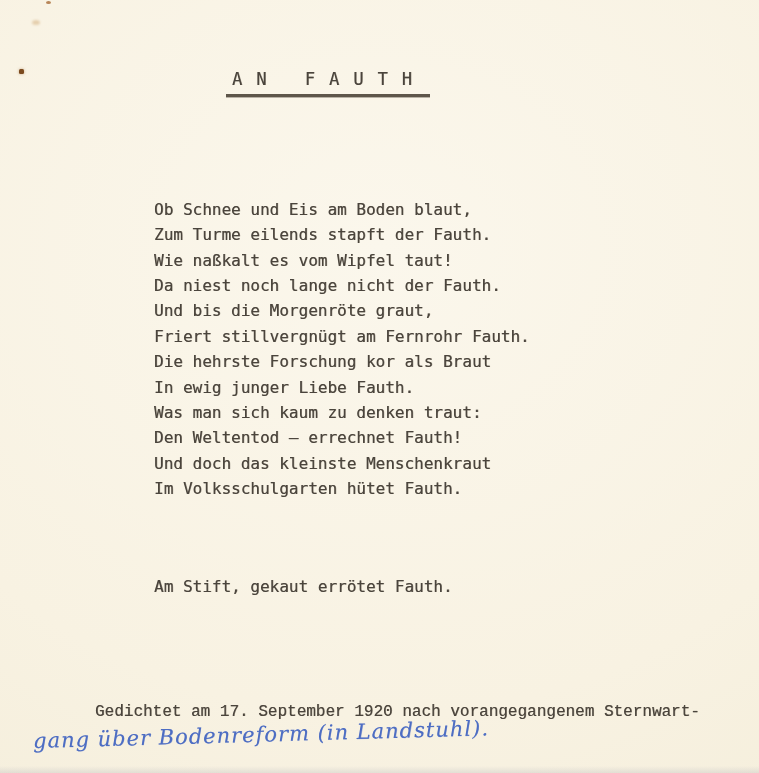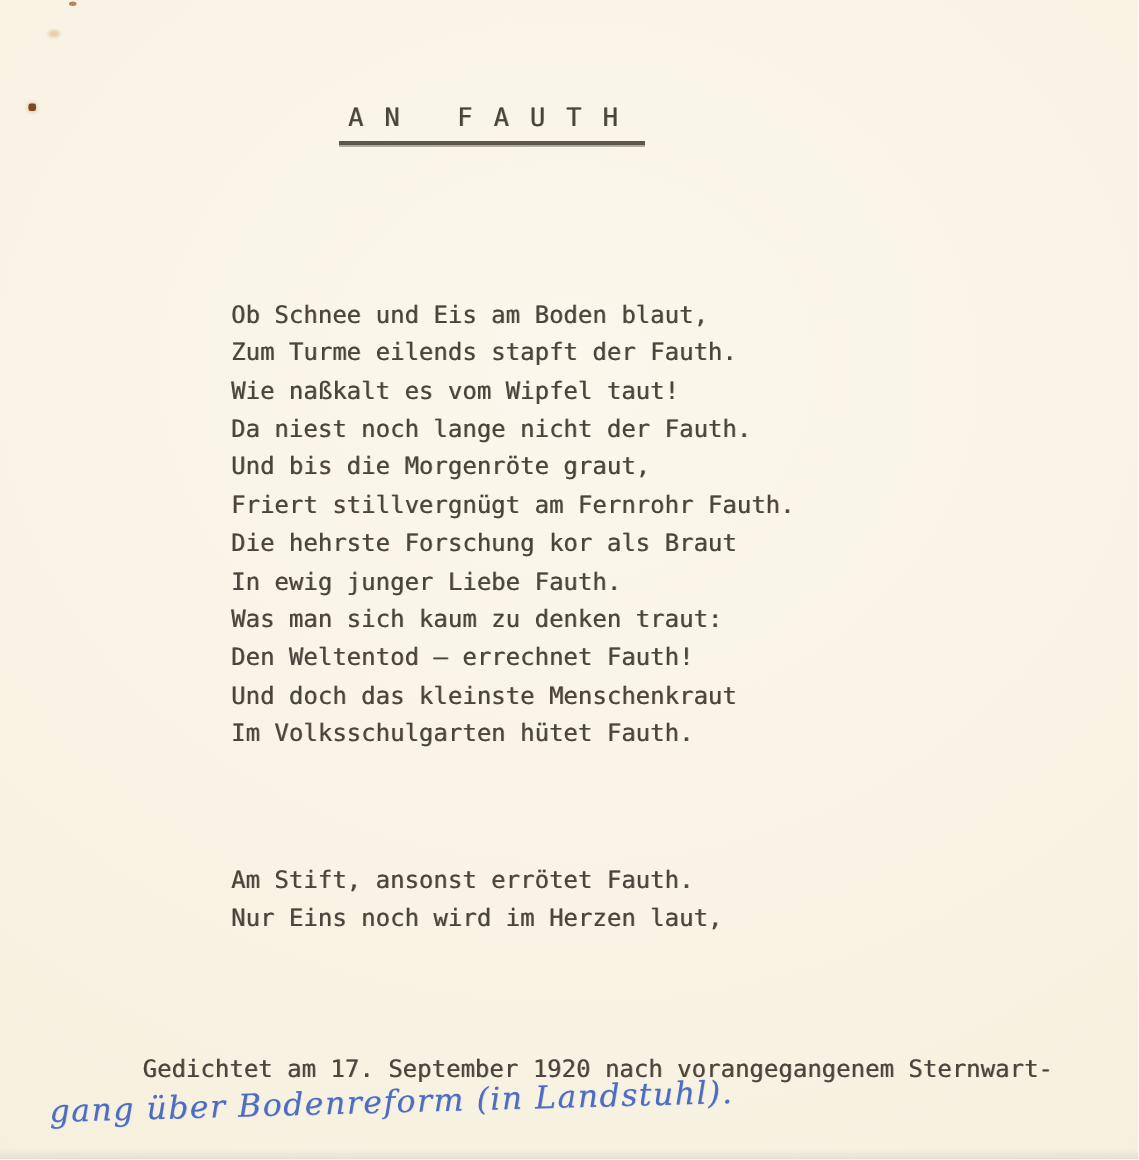--- a/index.html
+++ b/index.html
@@ -35,21 +35,21 @@
     font-size:16px;line-height:25.4px;
   }
   .stanza-2{margin-top:21px;line-height:25px;}
   .line{white-space:pre;}
   
   .colophon{
     position:absolute;left:40px;top:650px;
     font-size:16px;line-height:25px;width:719px;
   }
   .c-line{white-space:pre;}
-  .c-line.indent{text-indent:55px;}
+  .c-line.indent{text-indent:55px;font-family:Liberation Mono, monospace;}
   
   .hand{
     font-family:"DejaVu Serif", serif;
     font-style:italic;
     color:var(--hand,#4d6dc3);
     text-shadow:0.3px 0.2px 0.5px rgba(77,109,195,0.45);
     letter-spacing:1px;
     white-space:pre;
   }
   .hand-line-2{
@@ -76,21 +76,21 @@
   <div class="speck s1"></div>
   <div class="speck s2"></div>
   <div class="speck s3"></div>
 
   <div class="title-row">
     <span class="title-text typed">AN FAUTH</span>
   </div>
 
   <div class="poem typed">
     <div class="stanza"><div class="line">Ob Schnee und Eis am Boden blaut,</div><div class="line">Zum Turme eilends stapft der Fauth.</div><div class="line">Wie naßkalt es vom Wipfel taut!</div><div class="line">Da niest noch lange nicht der Fauth.</div><div class="line">Und bis die Morgenröte graut,</div><div class="line">Friert stillvergnügt am Fernrohr Fauth.</div><div class="line">Die hehrste Forschung kor als Braut</div><div class="line">In ewig junger Liebe Fauth.</div><div class="line">Was man sich kaum zu denken traut:</div><div class="line">Den Weltentod – errechnet Fauth!</div><div class="line">Und doch das kleinste Menschenkraut</div><div class="line">Im Volksschulgarten hütet Fauth.</div></div>
-    <div class="stanza stanza-2"><div class="line">Am Stift, ansonst errötet Fauth.</div><div class="line">Nur Eins noch wird im Herzen laut,</div></div>
+    <div class="stanza stanza-2"><div class="line">Am Stift, gekaut errötet Fauth.</div></div>
   </div>
 
   <div class="colophon typed">
     <div class="c-line indent">Gedichtet am 17. September 1920 nach vorangegangenem Sternwart-</div>
     
     
   </div>
 
   <div class="hand hand-line-2">gang über Bodenreform (in Landstuhl).</div>
 

